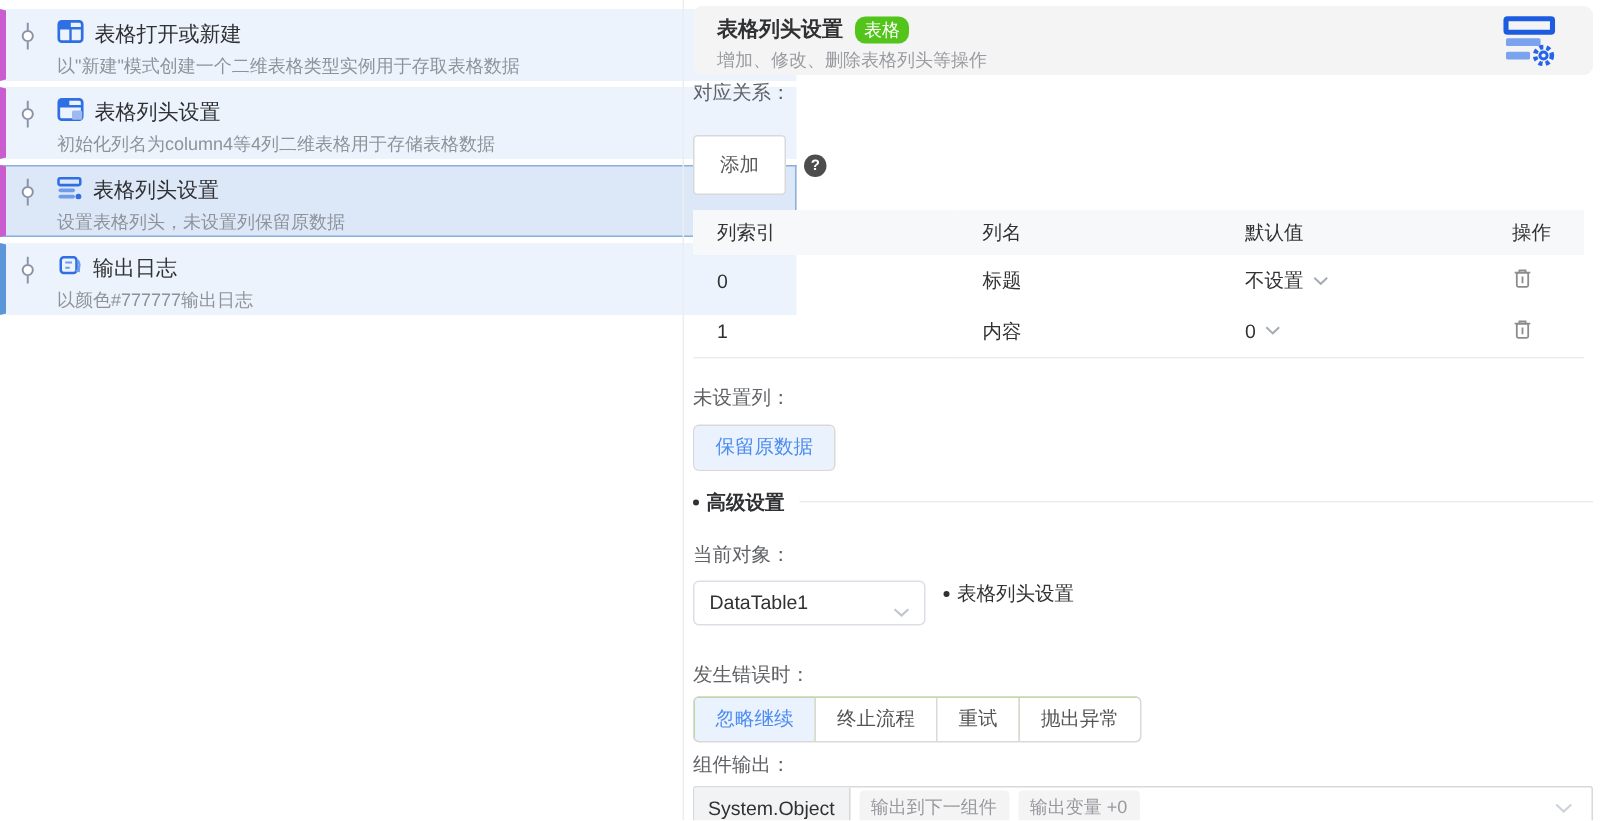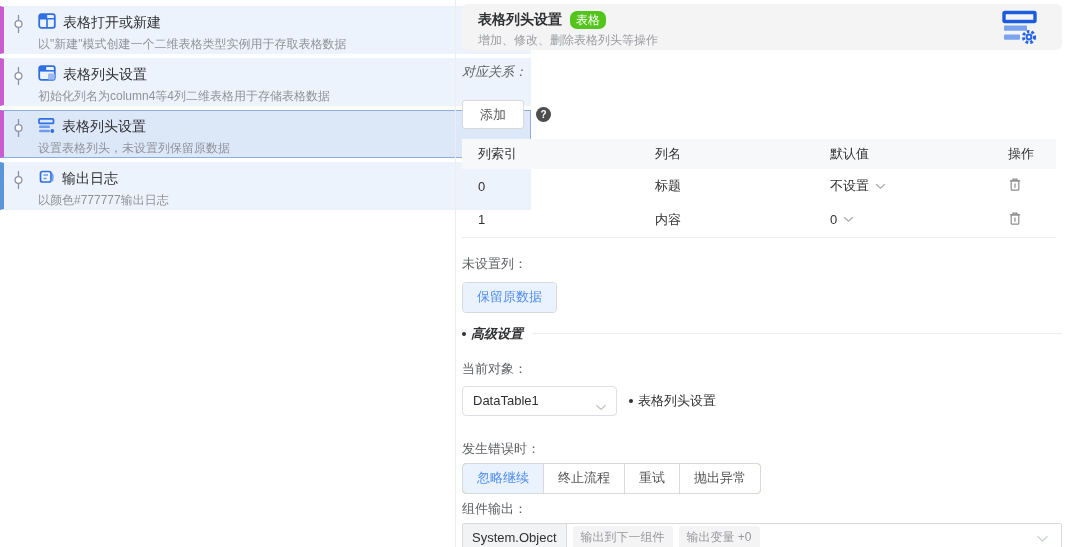--- a/index.html
+++ b/index.html
@@ -24,23 +24,23 @@
   .right-panel { position:absolute; left:462px; top:0; width:600px; }
   .cfg-header { position:relative; margin-top:4px; height:46px; background:#f4f4f5;
     border-radius:6px; padding:7px 16px; }
   .cfg-title-row { display:flex; align-items:center; gap:8px; }
   .cfg-title { font-size:14px; font-weight:bold; color:#303133; }
   .badge { font-size:12px; color:#fff; background:#52c41a; border-radius:7px; padding:1px 6px; line-height:16px; }
   .cfg-subtitle { font-size:12px; color:#9a9ca1; margin-top:3px; }
   .cfg-header-icon { position:absolute; right:22px; top:5px; }
 
   .sec-label { font-size:13px; color:#606266; line-height:18px; }
-  .lbl-mapping { margin-top:13px;font-style:italic; }
+  .lbl-mapping { margin-top:3px; }
   .add-row { margin-top:19px; display:flex; align-items:center; gap:12px; }
-  .btn-add { height:29px; padding:0 17px; background:#fff; border:1px solid #d9d9d9;
+  .btn-add { height:40px; padding:0 17px; background:#fff; border:1px solid #d9d9d9;
     border-radius:3px; font-size:13px; color:#595959; cursor:pointer; }
   .help-dot { width:15px; height:15px; border-radius:50%; background:#4d4d4d; color:#fff;
     font-size:10px; font-weight:bold; display:flex; align-items:center; justify-content:center; }
 
   .map-table { margin-top:10px; width:594px; border-collapse:collapse; table-layout:fixed; }
   .map-table col:nth-child(1){width:177px;} .map-table col:nth-child(2){width:175px;}
   .map-table col:nth-child(3){width:178px;} .map-table col:nth-child(4){width:64px;}
   .map-table th { background:#f7f8fa; font-weight:normal; font-size:13px; color:#303133;
     text-align:left; height:30px; padding-left:16px; }
   .map-table td { height:34px; font-size:13px; color:#303133; padding-left:16px; }
@@ -49,27 +49,27 @@
 
   .lbl-unset { margin-top:17px; }
   .seg-group { margin-top:9px; display:inline-flex; border:1px solid #d9d9d9; border-radius:4px;
     overflow:hidden; background:#84cc16; }
   .seg-btn { height:29px; padding:0 14px; font-size:13px; color:#555; background:#fff;
     border:none; border-left:1px solid #d9d9d9; cursor:pointer; display:flex; align-items:center; }
   .seg-btn:first-child { border-left:none; }
   .seg-btn.active { background:#e9f2fd; color:#4e8cf0; }
 
   .adv-row { margin-top:12px; display:flex; align-items:center; }
-  .adv-title { font-size:13px; font-weight:bold; color:#303133; white-space:nowrap;font-style:italic; }
+  .adv-title { font-size:13px; font-weight:bold; color:#303133; white-space:nowrap; }
   .dot { display:inline-block; width:4px; height:4px; border-radius:50%; background:#303133;
     vertical-align:2px; margin-right:5px; }
   .adv-line { flex:1; height:1px; background:#ebedf0; margin-left:10px; }
 
   .lbl-curobj { margin-top:17px; }
-  .obj-row { margin-top:8px; display:flex; align-items:center; gap:12px; }
+  .obj-row { margin-top:8px; display:flex; align-items:flex-start; gap:12px; }
   .select-box { position:relative; width:155px; height:30px; border:1px solid #dcdfe6; border-radius:4px;
     background:#fff; display:flex; align-items:center; padding:0 10px; font-size:13px; color:#303133; cursor:pointer; }
   .select-box .chev { position:absolute; right:9px; top:12px; }
   .obj-hint { font-size:13px; color:#303133; }
 
   .lbl-error { margin-top:24px; }
   .lbl-output { margin-top:6px; }
   .seg-error { margin-top:5px; }
 
   .output-bar { margin-top:5px; width:600px; height:30px; border:1px solid #d9d9d9; border-radius:2px;

